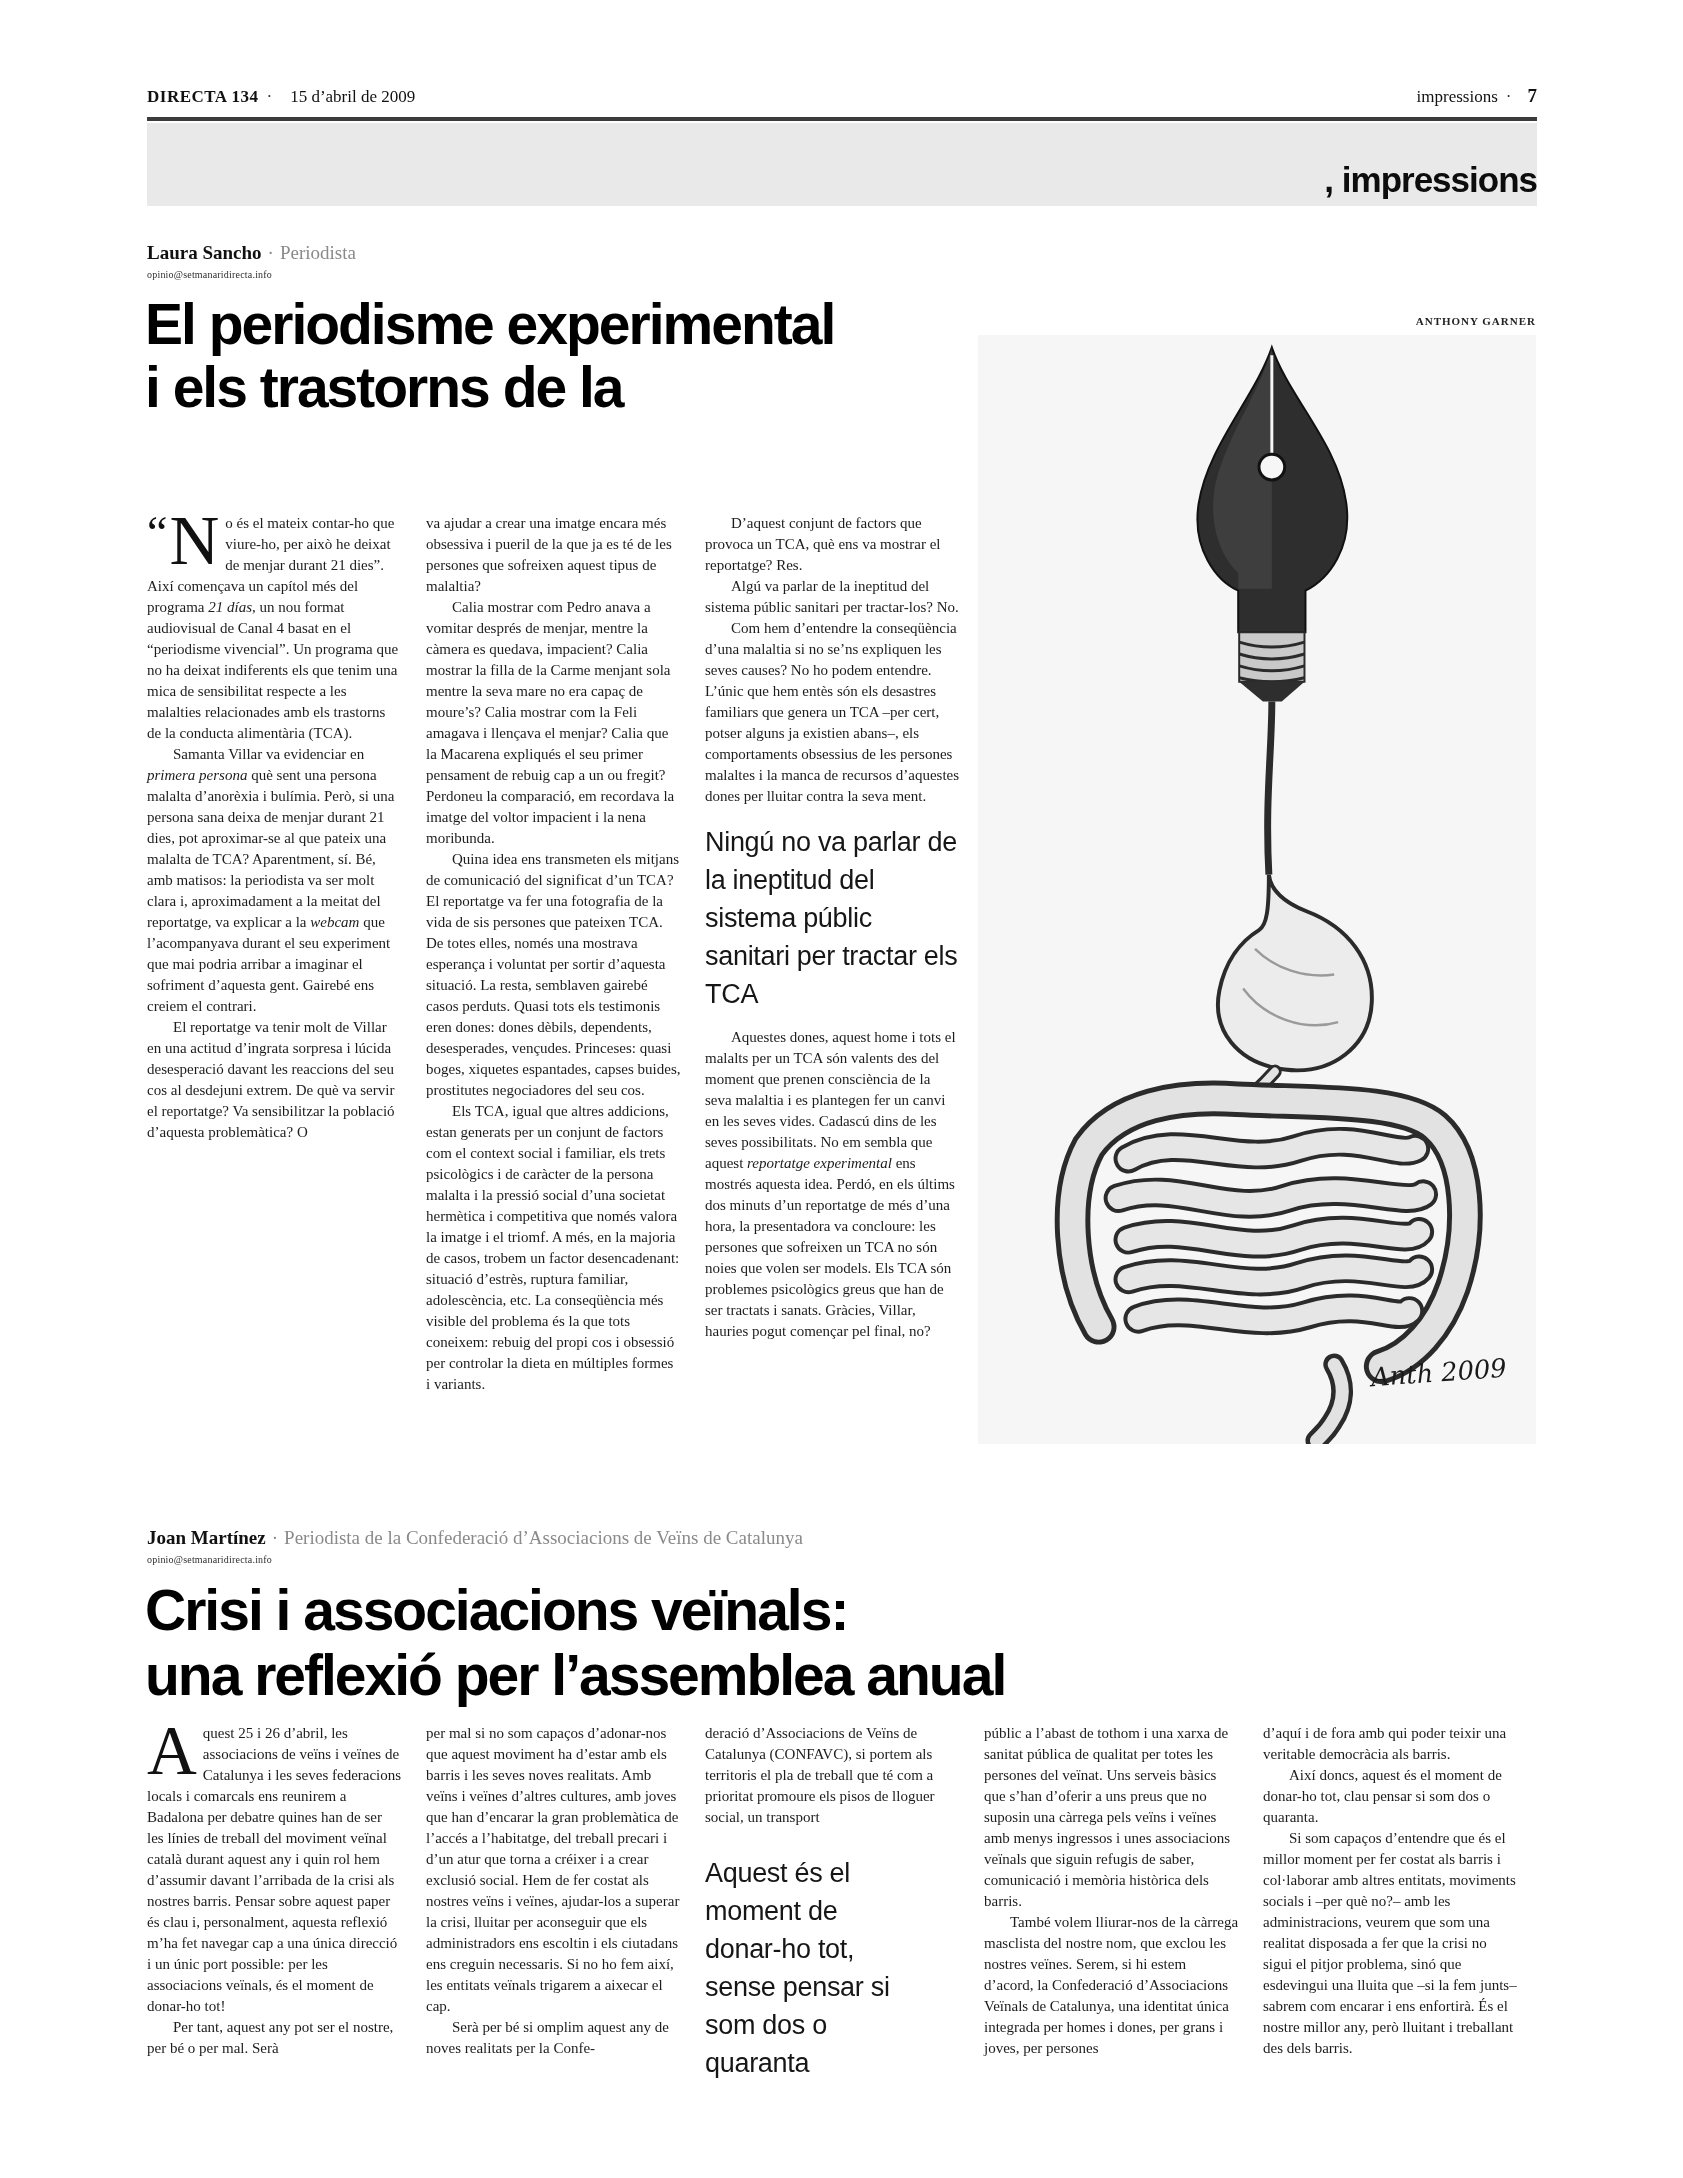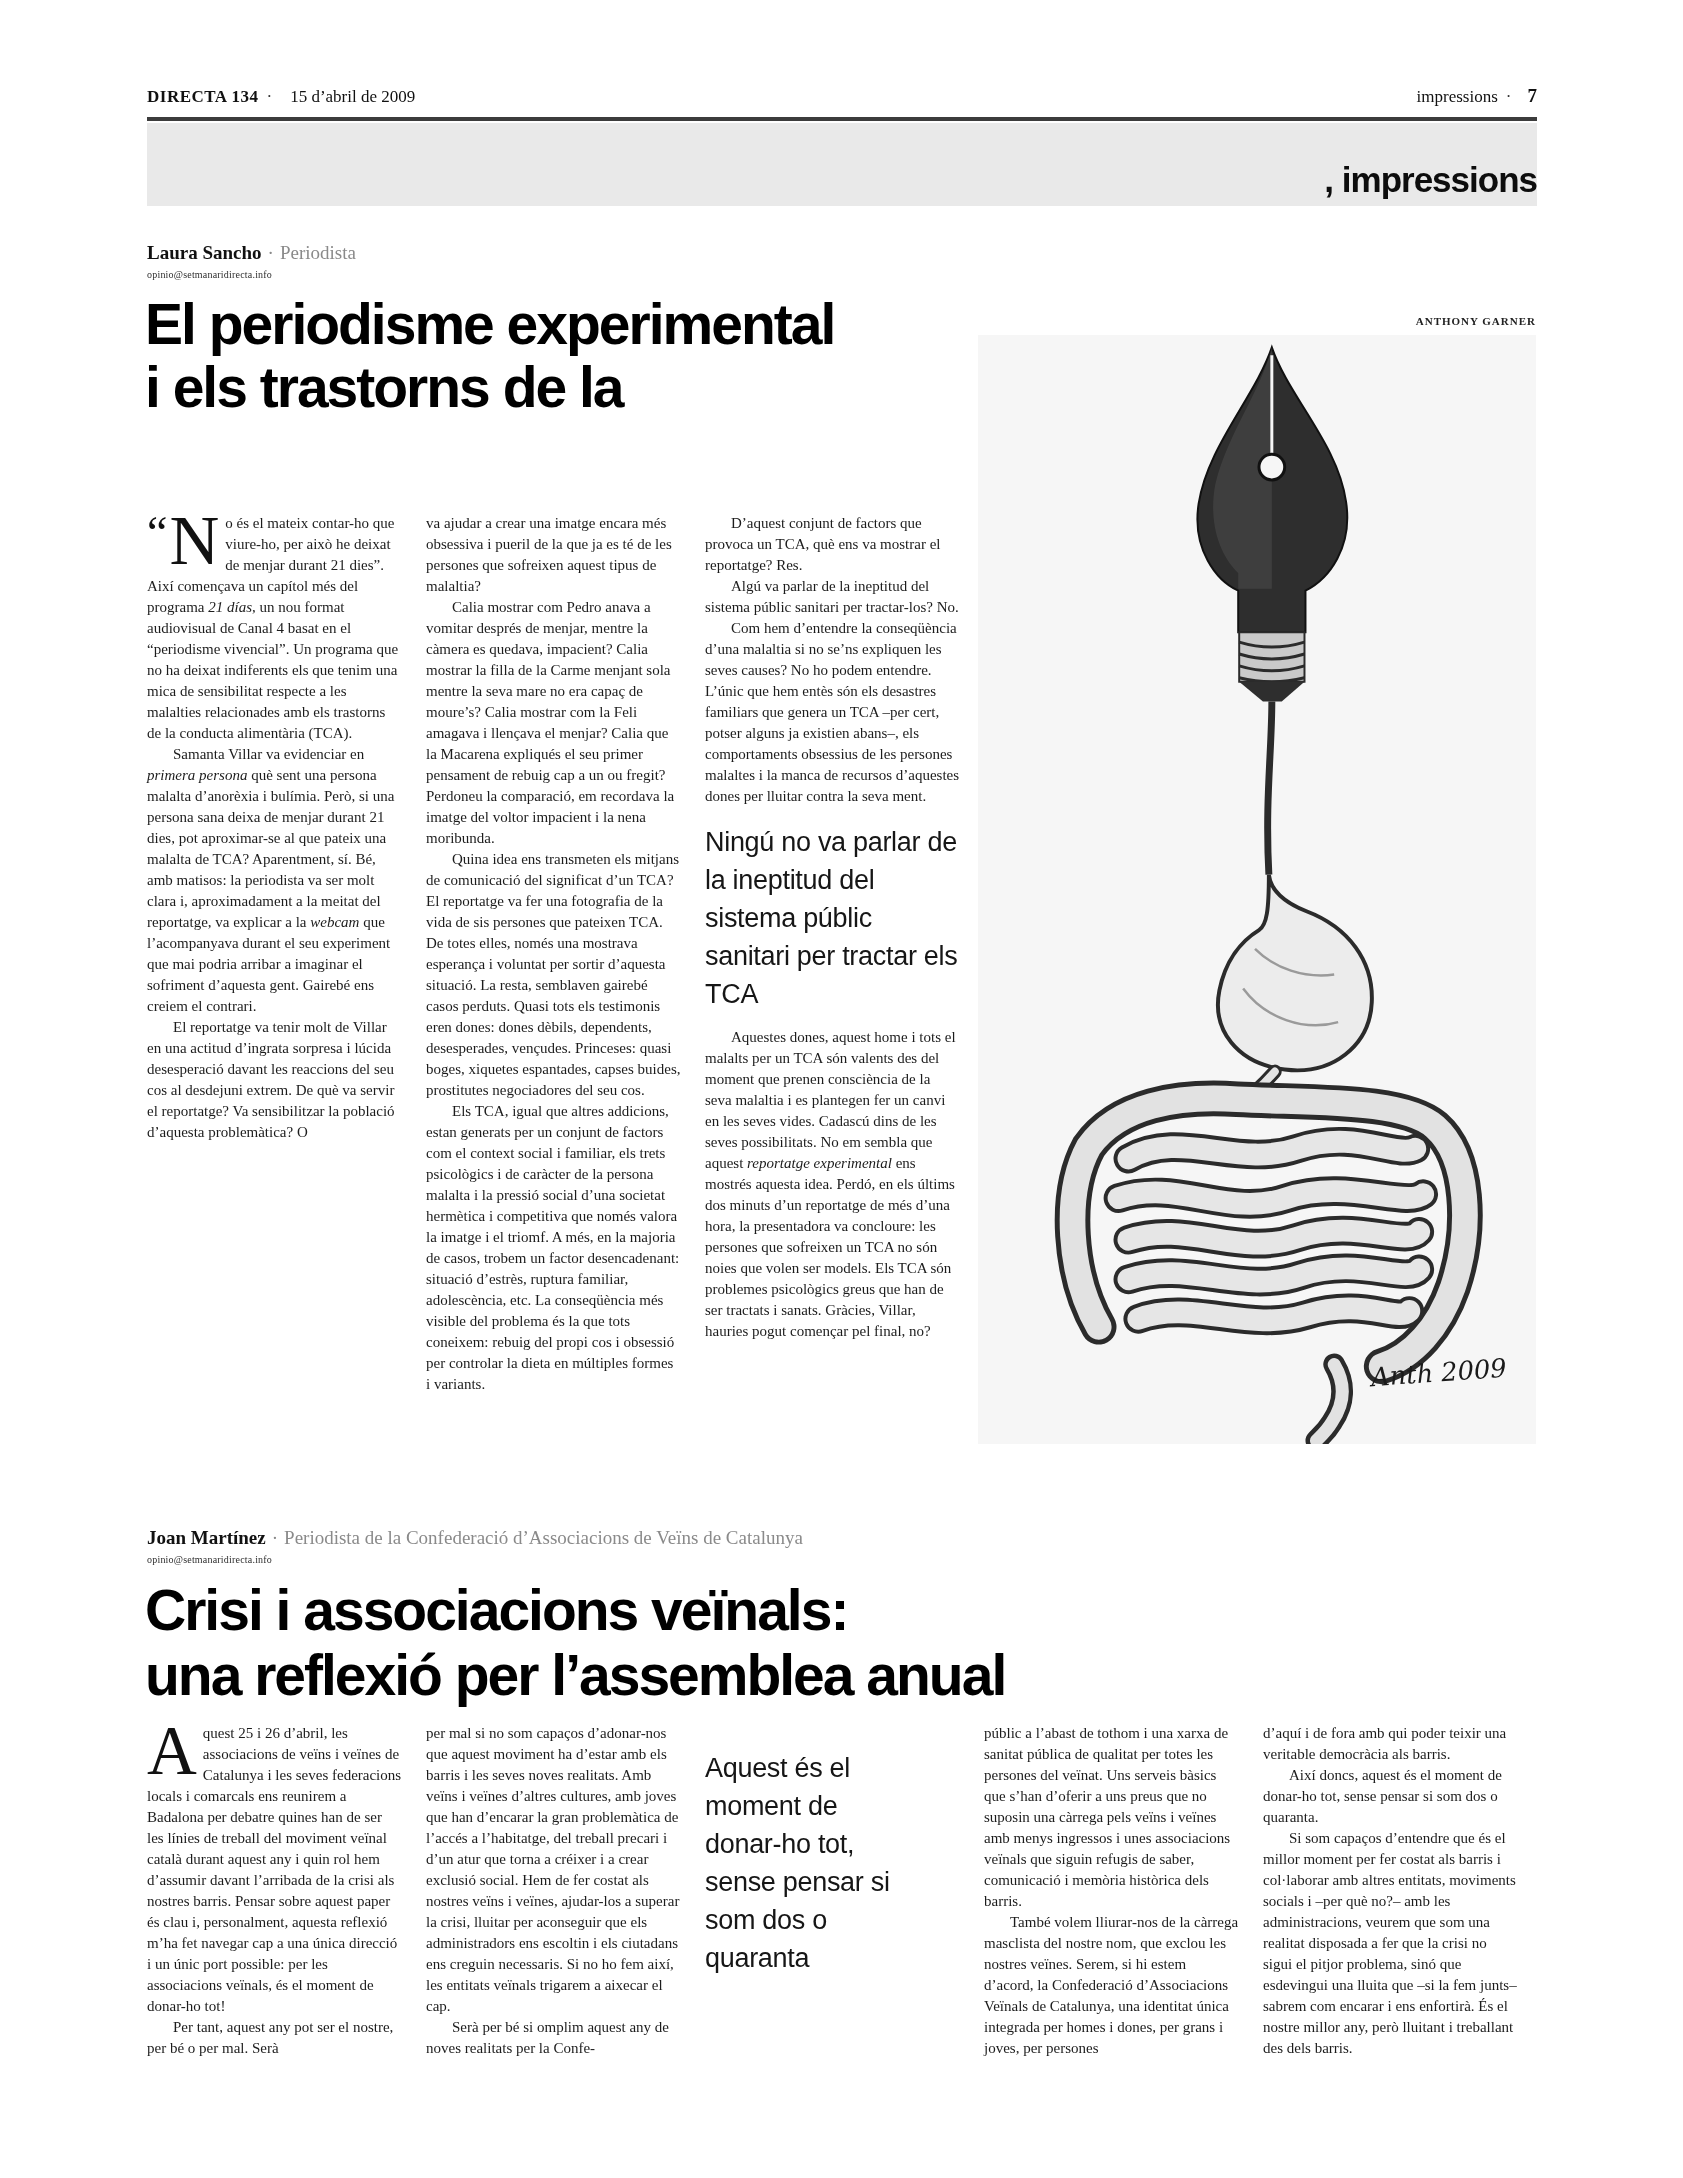--- a/index.html
+++ b/index.html
@@ -153,26 +153,27 @@
   </p>
   <p class="ind">Per tant, aquest any pot ser el nostre, per bé o per mal. Serà</p>
 </div>
 
 <div class="col" style="left:426px;top:1723px;">
   <p>per mal si no som capaços d’adonar-nos que aquest moviment ha d’estar amb els barris i les seves noves realitats. Amb veïns i veïnes d’altres cultures, amb joves que han d’encarar la gran problemàtica de l’accés a l’habitatge, del treball precari i d’un atur que torna a créixer i a crear exclusió social. Hem de fer costat als nostres veïns i veïnes, ajudar-los a superar la crisi, lluitar per aconseguir que els administradors ens escoltin i els ciutadans ens creguin necessaris. Si no ho fem així, les entitats veïnals trigarem a aixecar el cap.</p>
   <p class="ind">Serà per bé si omplim aquest any de noves realitats per la Confe-</p>
 </div>
 
 <div class="col" style="left:705px;top:1723px;">
+  <p>deració d’Associacions de Veïns de Catalunya (CONFAVC), si portem als territoris el pla de treball que té com a prioritat promoure els pisos de lloguer social, un transport</p>
   <div class="pullquote pq-narrow" style="margin-top:26px;">Aquest és el moment de donar-ho tot, sense pensar si som dos o quaranta</div>
 </div>
 
 <div class="col" style="left:984px;top:1723px;">
   <p>públic a l’abast de tothom i una xarxa de sanitat pública de qualitat per totes les persones del veïnat. Uns serveis bàsics que s’han d’oferir a uns preus que no suposin una càrrega pels veïns i veïnes amb menys ingressos i unes associacions veïnals que siguin refugis de saber, comunicació i memòria històrica dels barris.</p>
   <p class="ind">També volem lliurar-nos de la càrrega masclista del nostre nom, que exclou les nostres veïnes. Serem, si hi estem d’acord, la Confederació d’Associacions Veïnals de Catalunya, una identitat única integrada per homes i dones, per grans i joves, per persones</p>
 </div>
 
 <div class="col" style="left:1263px;top:1723px;">
   <p>d’aquí i de fora amb qui poder teixir una veritable democràcia als barris.</p>
-  <p class="ind">Així doncs, aquest és el moment de donar-ho tot, sense pensar si som dos o quaranta.</p>
+  <p class="ind">Així doncs, aquest és el moment de donar-ho tot, clau pensar si som dos o quaranta.</p>
   <p class="ind">Si som capaços d’entendre que és el millor moment per fer costat als barris i col·laborar amb altres entitats, moviments socials i –per què no?– amb les administracions, veurem que som una realitat disposada a fer que la crisi no sigui el pitjor problema, sinó que esdevingui una lluita que –si la fem junts– sabrem com encarar i ens enfortirà. És el nostre millor any, però lluitant i treballant des dels barris.</p>
 </div>
 
 
 </body></html>

